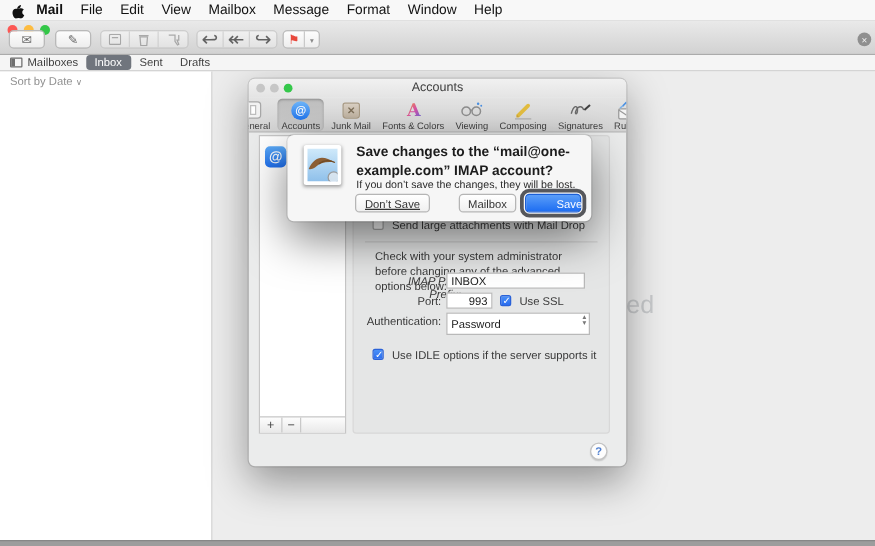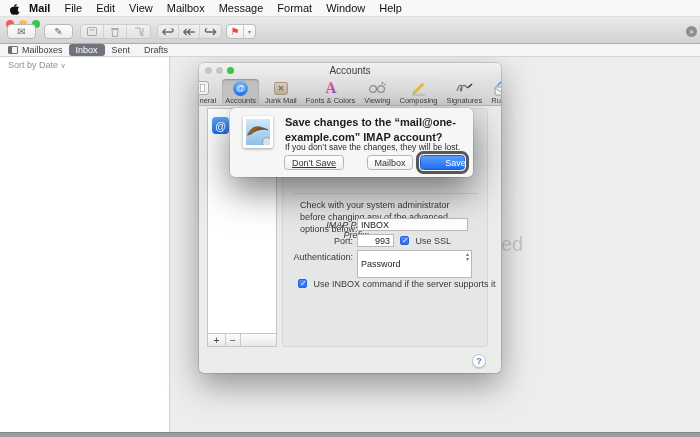--- a/index.html
+++ b/index.html
@@ -113,21 +113,21 @@
     background:#e5e6e6; border:1px solid #d8d8d8; border-radius:3px; font-size:9px; color:#393939; }
   .cb { display:inline-block; width:9px; height:9px; border-radius:2px; background:#fff;
     border:1px solid #ababab; vertical-align:-1px; position:relative; }
   .cb.checked { background:linear-gradient(#4a90f7,#2a6df0); border-color:#2a62d8; }
   .cb.checked::after { content:"✓"; position:absolute; left:1px; top:-1px; color:#fff; font-size:8px; }
   .frow { position:absolute; white-space:nowrap; }
   .flabel { position:absolute; width:70px; text-align:right; }
   .tfield { position:absolute; height:13px; background:#fff; border:1px solid #b9b9b9; font-size:9px;
     color:#222; padding:0 3px; display:flex; align-items:center; }
   .tfield.num { justify-content:flex-end; }
-  .selectbox { position:absolute; height:28px; background:#fff; border:1px solid #b9b9b9; font-size:9px;
+  .selectbox { position:absolute; height:18px; background:#fff; border:1px solid #b9b9b9; font-size:9px;
     color:#222; padding:0 3px; display:flex; align-items:center; }
   .stepper { position:absolute; right:2px; top:1px; font-size:6px; line-height:5px; color:#777; text-align:center; }
   .divider { position:absolute; left:9px; right:9px; height:1px; background:#d0d0d0; }
   .note { position:absolute; white-space:normal; line-height:1.35; }
   .help-btn { position:absolute; left:273px; top:291px; width:14px; height:14px; border-radius:50%;
     background:#fdfdfd; border:1px solid #c3c3c3; color:#4f7fd0; font-size:9px; font-weight:bold;
     display:flex; align-items:center; justify-content:center; box-shadow:0 1px 1px rgba(0,0,0,.15); }
 
   
   .dialog {
@@ -336,20 +336,24 @@
 
   <div class="acct-pane">
     <div class="acct-icon">@</div>
     <div class="acct-bottom">
       <div class="acct-btn">+</div>
       <div class="acct-btn minus">−</div>
     </div>
   </div>
 
   <div class="form-pane">
+    <div class="frow" style="left:15px; top:66px;">
+      <span class="cb"></span>
+      <span style="margin-left:4px;">Send large attachments with Mail Drop</span>
+    </div>
     <div class="divider" style="top:84px;"></div>
     <div class="note" style="left:17px; top:90px; width:176px;">Check with your system administrator before changing any of the advanced options below:</div>
 
     <div class="flabel" style="left:16px; top:111px;font-style:italic;">IMAP Path Prefix:</div>
     <div class="tfield" style="left:74px; top:109px; width:111px;">
       <span>INBOX</span>
     </div>
 
     <div class="flabel" style="left:0px; top:127px;">Port:</div>
     <div class="tfield num" style="left:74px; top:125px; width:37px;padding-left:19px;">
@@ -362,21 +366,21 @@
 
     <div class="flabel" style="left:0px; top:143px;">Authentication:</div>
     <div class="selectbox" style="left:74px; top:141px; width:115px;">
       <span>Password</span>
       <span class="stepper">▴<br>▾</span>
     </div>
 
 
     <div class="frow" style="left:15px; top:170px;">
       <span class="cb checked"></span>
-      <span style="margin-left:4px;">Use INBOX command if the server supports it</span>
+      <span style="margin-left:4px;">Use IDLE options if the server supports it</span>
     </div>
   </div>
 
   <div class="help-btn">?</div>
 </div>
 
 <div class="abs dialog">
   <div class="stamp">
     <div class="stamp-inner">
       <svg width="24" height="26" viewBox="0 0 24 26" style="position:absolute; left:0; top:0;">

